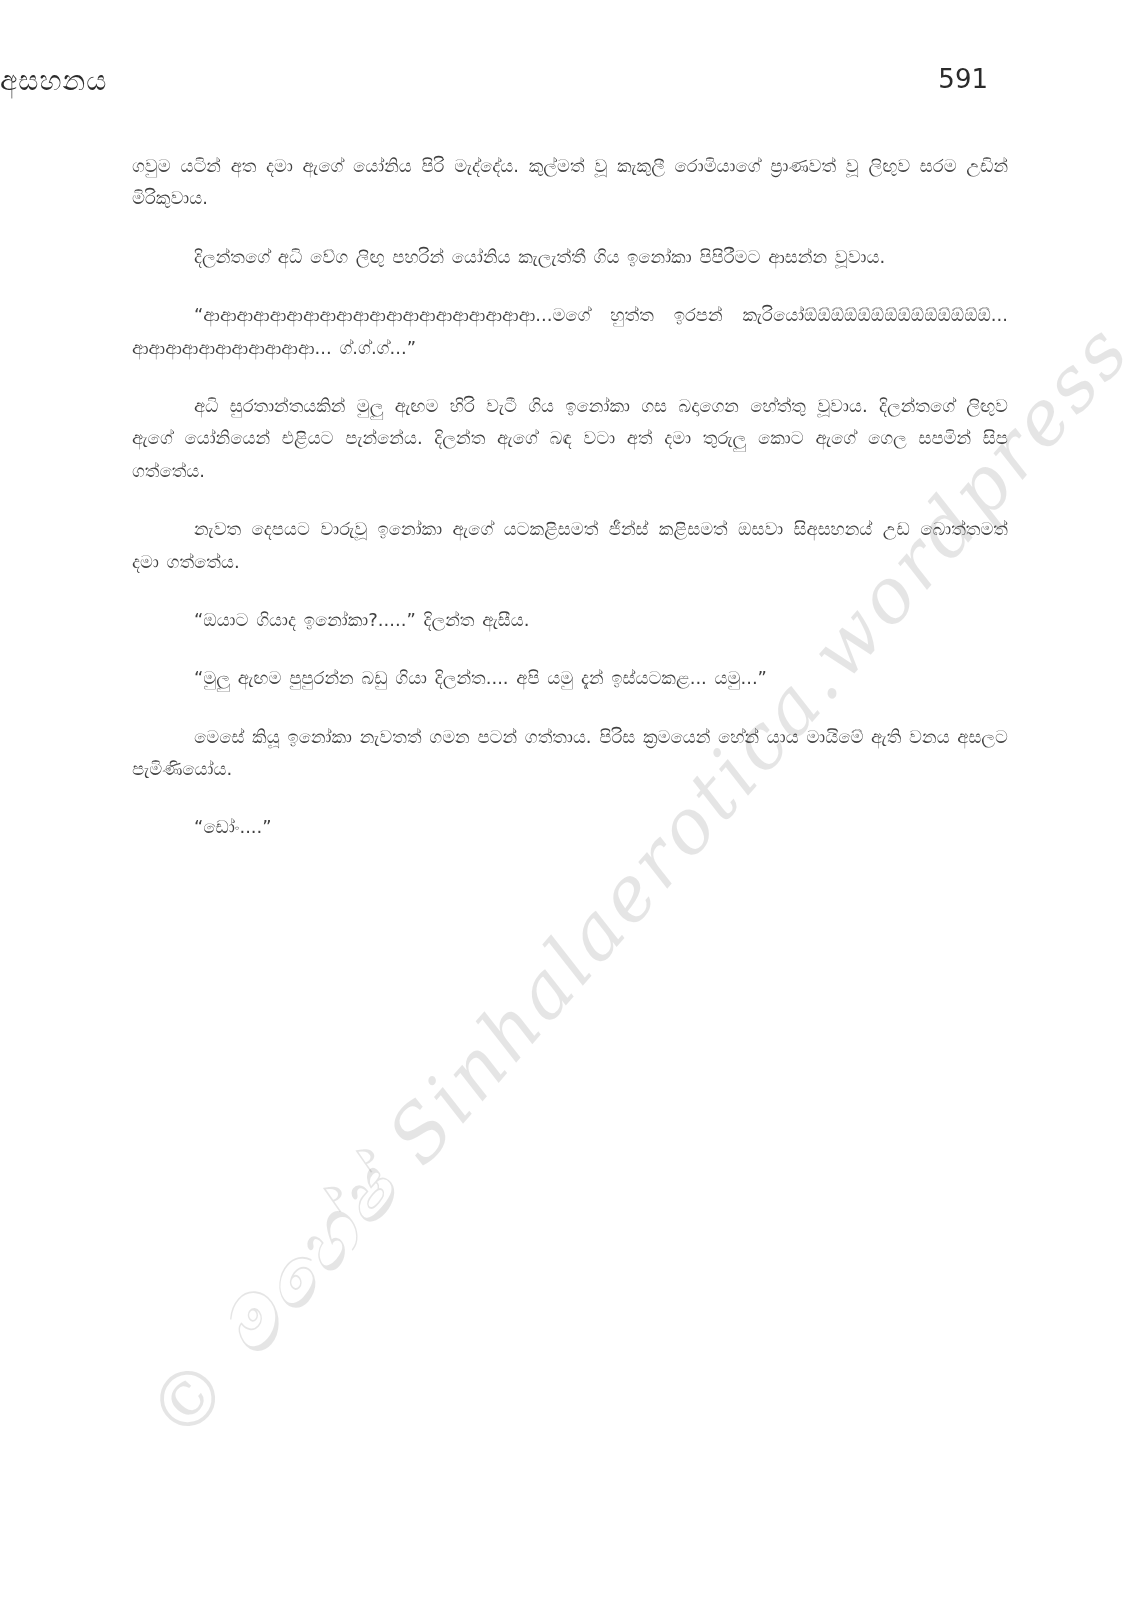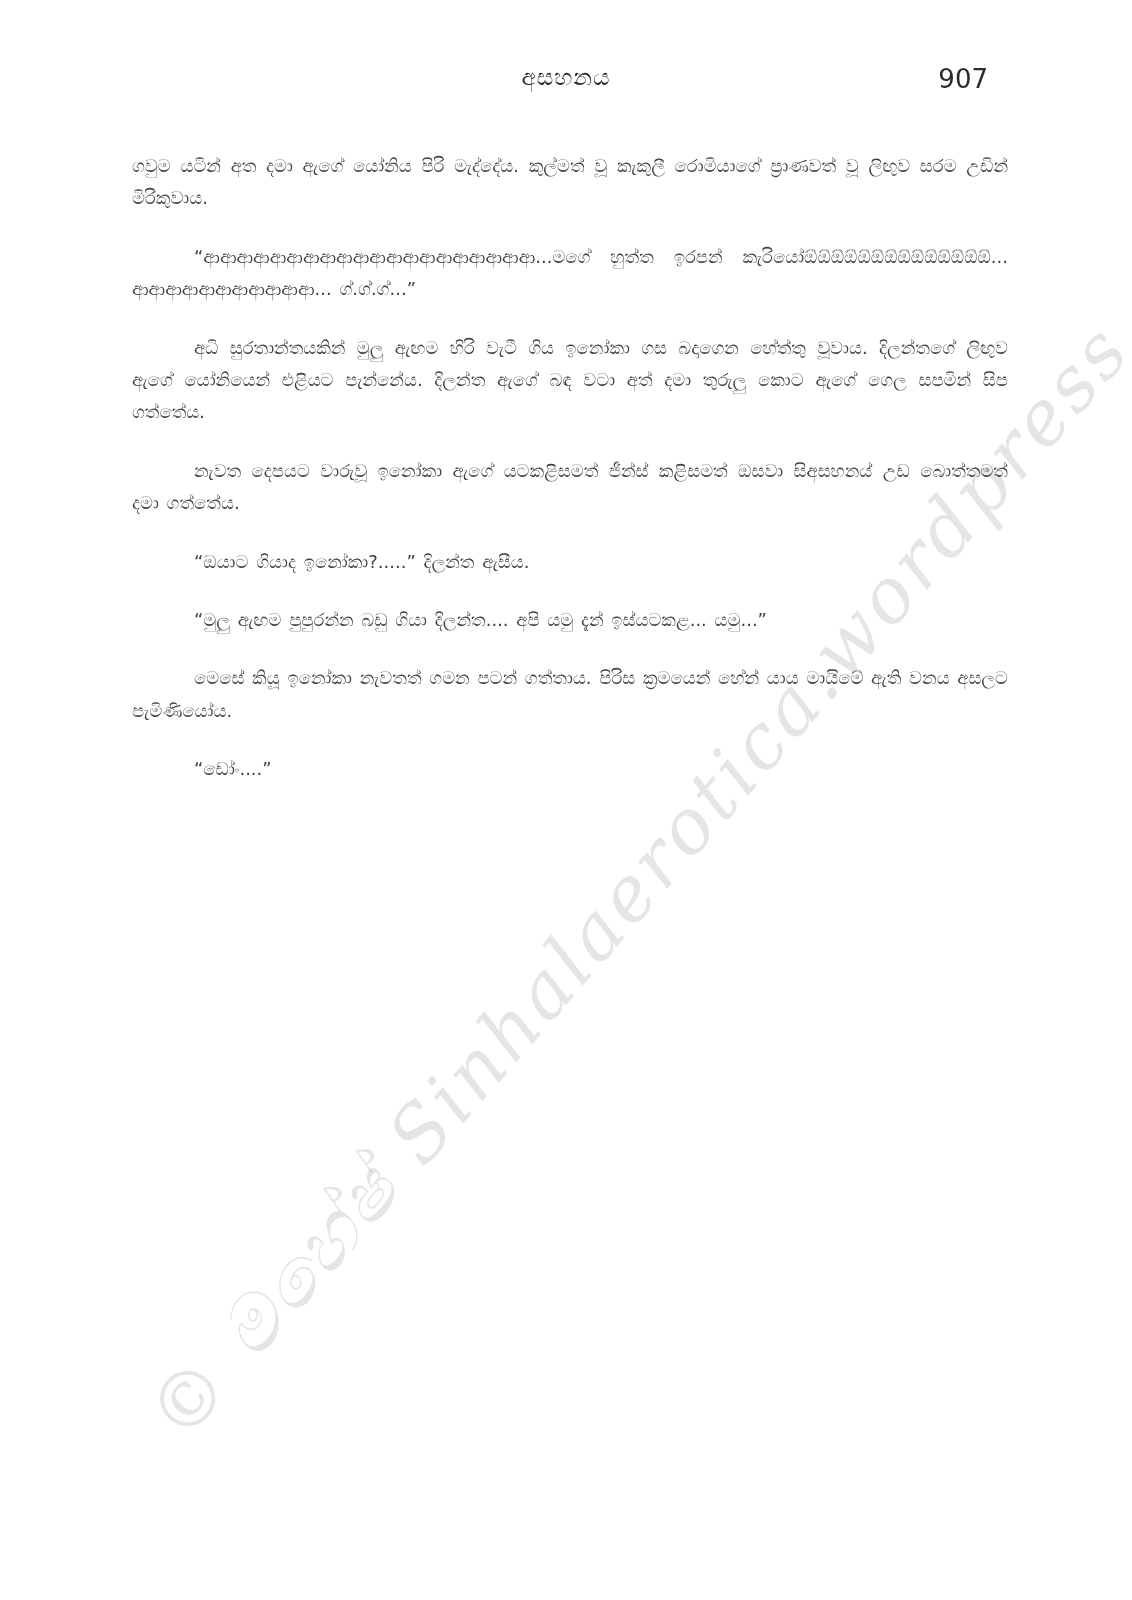--- a/index.html
+++ b/index.html
@@ -11,22 +11,21 @@
     background: #ffffff;
     overflow: hidden;
     font-family: "DejaVu Sans", sans-serif;
     color: #111111;
   }
   .header-title {
     position: absolute;
     top: 64px;
     left: 0;
     width: 100%;
-    text-align: center;
-    font-size: 23px;
+    font-size: 28px;
     color: #2b2b2b;
     letter-spacing: 1px;
   }
   .page-num {
     position: absolute;
     top: 64px;
     right: 144px;
     font-size: 26px;
     color: #2b2b2b;
   }
@@ -66,25 +65,26 @@
 </style>
 </head>
 <body>
 
 <div class="page">
 
   <div class="watermark">© මහේෂ් Sinhalaerotica.wordpress.com</div>
 
   <div class="header-title">අසහනය</div>
 
-  <div class="page-num">907</div>
+  <div class="page-num">591</div>
 
   <div class="content">
 
   <p class="para">ගවුම යටින් අත දමා ඇගේ යෝනිය පිරි මැද්දේය. කුල්මත් වූ කැකුලී රොමියාගේ ප්‍රාණවත් වූ ලිඟුව සරම උඩින් මිරිකුවාය.</p>
+      <p class="para indent">දිලන්තගේ අධි වේග ලිඟු පහරින් යෝනිය කැලැත්තී ගිය ඉනෝකා පිපිරීමට ආසන්න වූවාය.</p>
       <p class="para indent">“ආආආආආආආආආආආආආආආආආආආආ...මගේ හුත්ත ඉරපන් කැරියෝඕඕඕඕඕඕඕඕඕඕඕඕඕඕ... ආආආආආආආආආආආ... ග්.ග්.ග්...”</p>
       <p class="para indent">අධි සුරතාන්තයකින් මුලු ඇඟම හිරි වැටී ගිය ඉනෝකා ගස බදාගෙන හේත්තු වූවාය. දිලන්තගේ ලිඟුව ඇගේ යෝනියෙන් එළියට පැන්නේය. දිලන්ත ඇගේ බඳ වටා අත් දමා තුරුලු කොට ඇගේ ගෙල සපමින් සිප ගත්තේය.</p>
       <p class="para indent">නැවත දෙපයට වාරුවූ ඉනෝකා ඇගේ යටකළිසමත් ජීන්ස් කළිසමත් ඔසවා සිඅසහනය් උඩ බොත්තමත් දමා ගත්තේය.</p>
       <p class="para indent">“ඔයාට ගියාද ඉනෝකා?.....” දිලන්ත ඇසීය.</p>
       <p class="para indent">“මුලු ඇඟම පුපුරන්න බඩු ගියා දිලන්ත.... අපි යමු දැන් ඉස්යටකළ... යමු...”</p>
       <p class="para indent">මෙසේ කියූ ඉනෝකා නැවතත් ගමන පටන් ගත්තාය. පිරිස ක්‍රමයෙන් හේන් යාය මායිමේ ඇති වනය අසලට පැමිණියෝය.</p>
       <p class="para indent">“ඩෝං....”</p>
     </div>
 
 </div>

